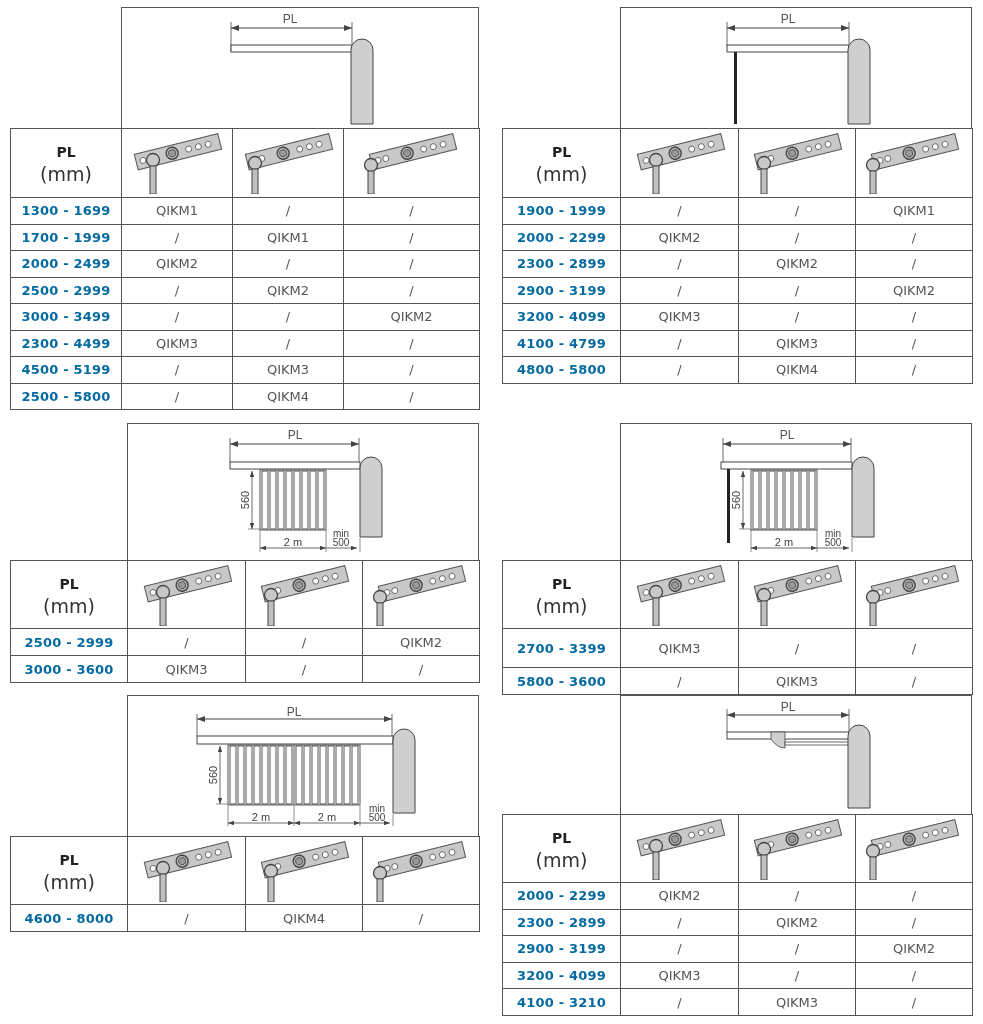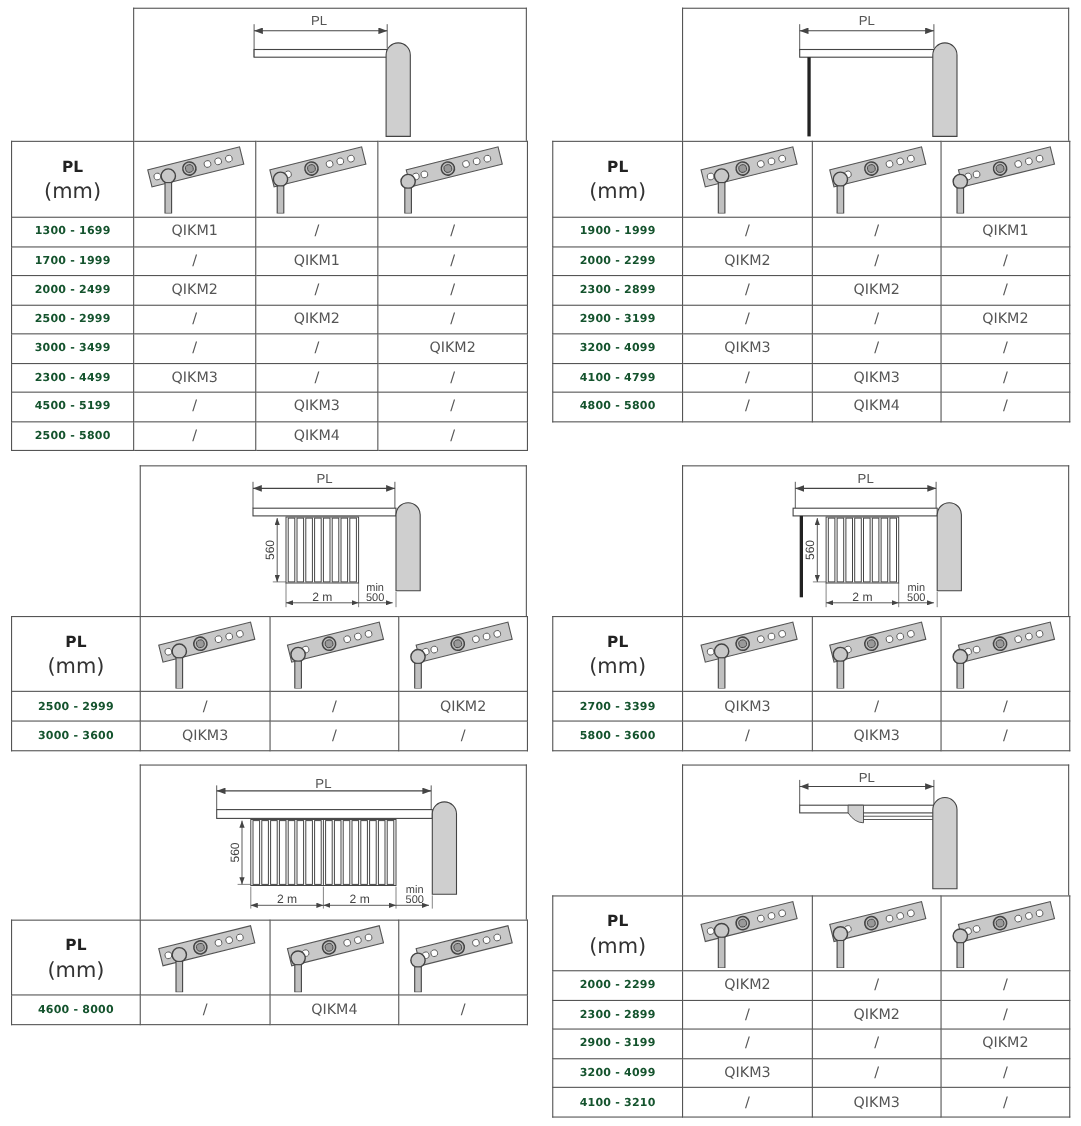--- a/index.html
+++ b/index.html
@@ -3,21 +3,21 @@
 <meta charset="utf-8">
 <style>
   html, body { margin:0; padding:0; background:#ffffff; }
   body { width:983px; height:1024px; position:relative; overflow:hidden;
          font-family:"DejaVu Sans", sans-serif; color:#2b2b2b; }
   .panel { position:absolute; }
   .diagram { position:absolute; border:1.5px solid #555; border-bottom:none; background:#fff; box-sizing:border-box; }
   .diagram svg { position:absolute; left:0; top:0; }
   table.grid { position:absolute; border-collapse:collapse; table-layout:fixed; background:#fff; }
   table.grid td { border:1.5px solid #555; text-align:center; vertical-align:middle; padding:0; }
-  td.rng { font-weight:bold; font-size:10px; color:#14532d; letter-spacing:0.2px; }
+  td.rng { font-weight:bold; font-size:13px; color:#0369a1; letter-spacing:0.2px; }
   td.val { font-size:13px; color:#555; }
   td.hdr-label { font-weight:bold; font-size:14px; color:#222; line-height:22px; }
   td.hdr-label .unit { font-weight:normal; font-size:19px; color:#333; display:block; }
   td.icon-cell svg { display:block; margin:0 auto; }
 </style>
 </head>
 <body>
 
 <svg width="0" height="0" style="position:absolute">
   <defs>
@@ -373,21 +373,21 @@
             </svg>
           </td>
       <td class="icon-cell">
             <svg width="100" height="62" viewBox="0 0 100 62">
               <use href="#bracket1"></use>
               <circle cx="9" cy="33" r="6.5" fill="#c8c8c8" stroke="#444" stroke-width="1.3"></circle>
               <rect x="6" y="39" width="6" height="23" fill="#c0c0c0" stroke="#444" stroke-width="1"></rect>
             </svg>
           </td>
     </tr>
-    <tr style="height:27px">
+    <tr style="height:39px">
           <td class="rng">2700 - 3399</td>
           <td class="val">QIKM3</td>
           <td class="val">/</td>
           <td class="val">/</td>
         </tr>
     <tr style="height:27px">
           <td class="rng">5800 - 3600</td>
           <td class="val">/</td>
           <td class="val">QIKM3</td>
           <td class="val">/</td>

